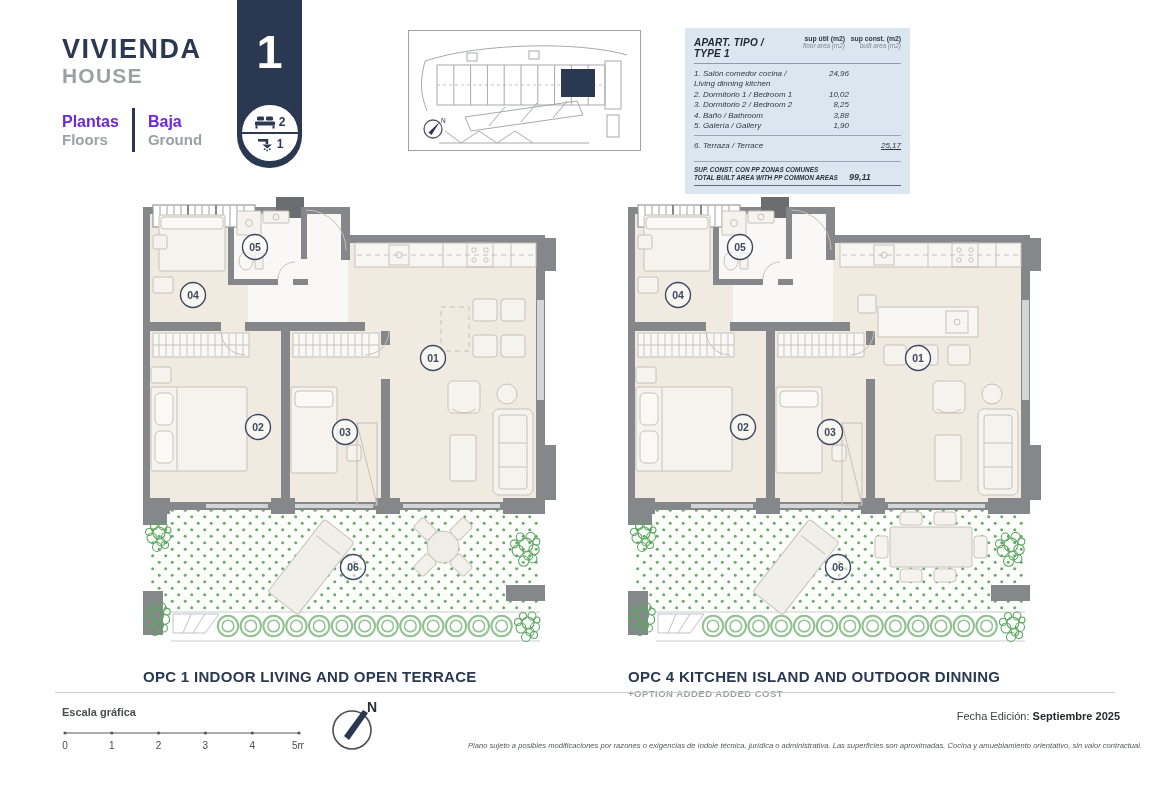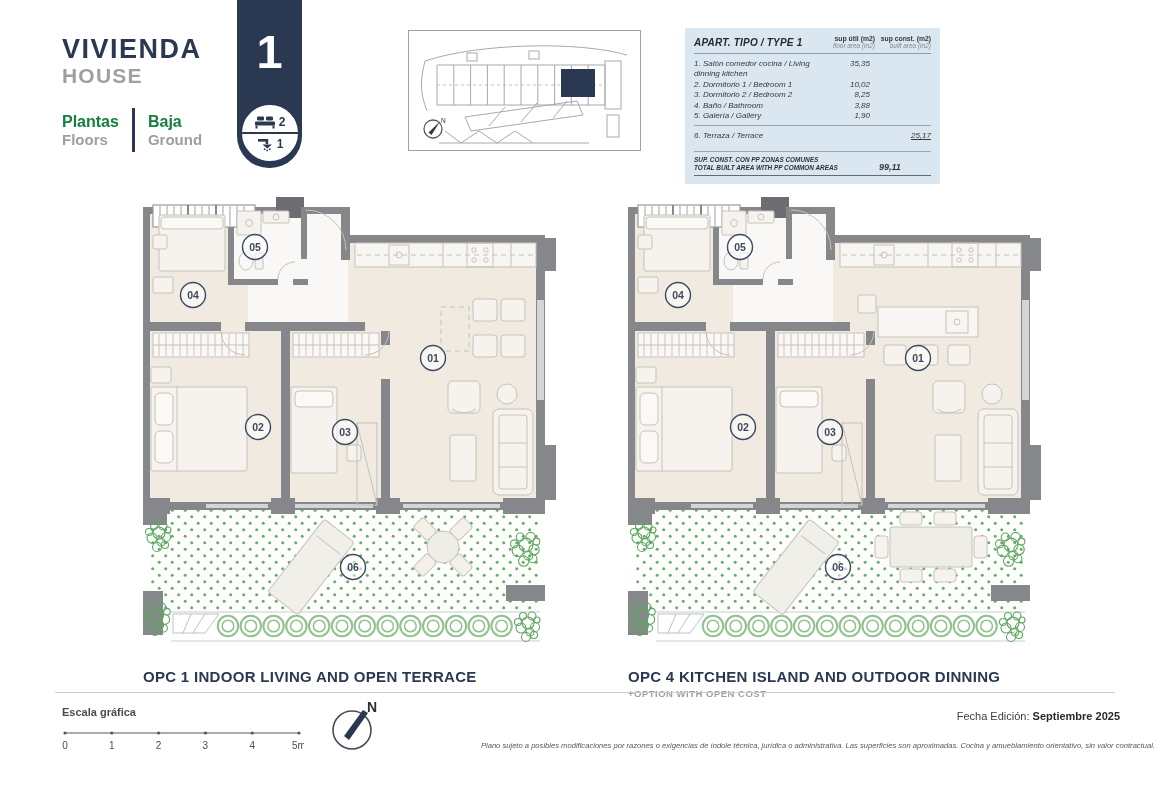--- a/index.html
+++ b/index.html
@@ -4,43 +4,43 @@
 <style>
   * { box-sizing: border-box; margin: 0; padding: 0; }
   html,body { width:1170px; height:785px; background:#fff; font-family:"Liberation Sans", sans-serif; }
   .page { position:relative; width:1170px; height:785px; background:#fff; overflow:hidden; }
 
   
   .brand { position:absolute; left:62px; top:34px; }
   .brand-title { font-size:27px; font-weight:bold; color:#2b3852; letter-spacing:1.5px; line-height:30px; }
   .brand-sub { font-size:21px; font-weight:bold; color:#9da0a3; letter-spacing:1.2px; line-height:24px; }
   .floors { position:absolute; left:62px; top:108px; display:flex; align-items:center; gap:13px; }
-  .floors-col .es { font-size:16px; font-weight:bold; color:#15803d; line-height:19px; }
+  .floors-col .es { font-size:16px; font-weight:bold; color:#6d28d9; line-height:19px; }
   .floors-col .en { font-size:15px; font-weight:bold; color:#9da0a3; line-height:18px; }
   .floors-divider { width:3px; height:44px; background:#2b3852; }
 
   .ribbon { position:absolute; left:237px; top:0; width:65px; height:168px; background:#2b3852;
             border-radius:0 0 32px 32px; }
   .ribbon-number { text-align:center; margin-top:24px; font-size:47px; font-weight:bold; color:#fff; }
   .badge-circle { position:absolute; bottom:5px; left:50%; transform:translateX(-50%);
                   width:60px; height:60px; background:#fff; border:2.5px solid #2b3852; border-radius:50%;
                   display:flex; flex-direction:column; align-items:center; justify-content:center; overflow:hidden; }
   .badge-row { display:flex; align-items:center; gap:3px; font-size:12px; font-weight:bold; color:#2b3852; height:20px; }
   .badge-divider { width:100%; height:2px; background:#2b3852; }
 
   .thumb { position:absolute; left:408px; top:30px; width:233px; height:121px; border:1.5px solid #9fa1a4; background:#fff; }
 
   
-  .area-table { position:absolute; left:685px; top:28px; width:255px; background:#dbe7f0; padding:7px 9px 8px 9px; color:#33383e; }
+  .area-table { position:absolute; left:685px; top:28px; width:225px; background:#dbe7f0; padding:7px 9px 8px 9px; color:#33383e; }
   .at-head { display:flex; align-items:flex-start; border-bottom:1px solid #8d9ca9; padding-bottom:4px; }
   .at-title { flex:1; font-size:10px; font-weight:bold; font-style:italic; color:#24292f; padding-top:2px; letter-spacing:0.2px; }
   .at-col { width:56px; text-align:right; }
   .at-col .es { font-size:6.8px; font-weight:bold; }
   .at-col .en { font-size:6.4px; font-style:italic; color:#7d8894; }
-  .at-row { display:flex; font-size:8px; font-style:italic; line-height:10.4px;gap:9px; }
+  .at-row { display:flex; font-size:8px; font-style:italic; line-height:10.4px; }
   .at-rows { padding-top:5px; padding-bottom:4px; }
   .at-label { flex:1; }
   .at-val, .at-val2 { width:42px; text-align:right; }
   .at-val2 { width:52px;text-decoration:underline; }
   .at-sep { border-top:1px solid #9aa8b4; }
   .at-terrace { padding:5px 0 9px 0; }
   .at-total { display:flex; align-items:flex-end; padding-top:4px; border-bottom:1.5px solid #5f6b77; padding-bottom:3px; }
   .at-total-labels { flex:1; font-size:6.4px; font-weight:bold; font-style:italic; line-height:8px; color:#2b3136; }
   .at-total-value { width:52px; font-size:9px; font-weight:bold; font-style:italic; }
 
@@ -50,21 +50,21 @@
   .caption-text { font-size:15px; font-weight:bold; color:#2b3852; letter-spacing:0.3px;margin-top:16px; }
   .caption-note { font-size:9.5px; font-weight:bold; color:#9da0a3; letter-spacing:0.5px; margin-top:3px; }
 
   
   .footer-divider { position:absolute; left:55px; top:692px; width:1060px; height:1px; background:#cdcdcd; }
   .scale-label { position:absolute; left:62px; top:706px; font-size:11px; font-weight:bold; color:#4a4d50; }
   .scale-bar { position:absolute; left:60px; top:724px; }
   .compass { position:absolute; left:326px; top:698px; }
   .edition { position:absolute; right:50px; top:710px; font-size:11px; color:#3c3f42; }
   .edition b { color:#26292c; }
-  .disclaimer { position:absolute; left:455px; top:740px; width:700px; text-align:right;
+  .disclaimer { position:absolute; left:455px; top:740px; width:700px; text-align:center;
                 font-size:7.6px; font-style:italic; color:#54575a; line-height:11px; }
 </style>
 </head>
 <body>
 
 <div class="page">
 
   <div class="brand">
     <div class="brand-title">VIVIENDA</div>
     <div class="brand-sub">HOUSE</div>
@@ -143,21 +143,21 @@
         <div class="en">floor area (m2)</div>
       </div>
       <div class="at-col">
         <div class="es">sup const. (m2)</div>
         <div class="en">built area (m2)</div>
       </div>
     </div>
     <div class="at-rows" id="at-rows">
         <div class="at-row">
           <span class="at-label">1. Salón comedor cocina / Living dinning kitchen</span>
-          <span class="at-val">35,35</span>
+          <span class="at-val">24,96</span>
           <span class="at-val2"></span>
         </div>
         <div class="at-row">
           <span class="at-label">2. Dormitorio 1 / Bedroom 1</span>
           <span class="at-val">10,02</span>
           <span class="at-val2"></span>
         </div>
         <div class="at-row">
           <span class="at-label">3. Dormitorio 2 / Bedroom 2</span>
           <span class="at-val">8,25</span>
@@ -657,21 +657,21 @@
         <text x="112" y="55.6" font-size="10.5" font-weight="bold" fill="#3d4963" text-anchor="middle" font-family="Liberation Sans, sans-serif">05</text>
         <circle cx="210" cy="372" r="12.5" fill="#ffffff" fill-opacity="0.55" stroke="#3d4963" stroke-width="1.4"></circle>
         <text x="210" y="375.6" font-size="10.5" font-weight="bold" fill="#3d4963" text-anchor="middle" font-family="Liberation Sans, sans-serif">06</text>
       </svg></div>
 
   <div class="plan-caption" style="left:143px">
     <div class="caption-text">OPC 1 INDOOR LIVING AND OPEN TERRACE</div>
   </div>
   <div class="plan-caption" style="left:628px">
     <div class="caption-text">OPC 4 KITCHEN ISLAND AND OUTDOOR DINNING</div>
-    <div class="caption-note">+OPTION WITH OPEN COST</div>
+    <div class="caption-note">+OPTION ADDED ADDED COST</div>
   </div>
 
   <div class="footer-divider"></div>
   <div class="scale-label">Escala gráfica</div>
   <div class="scale-bar" id="scale-bar"><svg width="244" height="30" viewBox="0 0 244 30">
         <line x1="5" y1="9" x2="239" y2="9" stroke="#55585b" stroke-width="1"></line>
         <circle cx="5" cy="9" r="1.6" fill="#55585b"></circle>
         <text x="5" y="25" font-size="10" fill="#4a4d50" text-anchor="middle">0</text>
         <circle cx="51.8" cy="9" r="1.6" fill="#55585b"></circle>
         <text x="51.8" y="25" font-size="10" fill="#4a4d50" text-anchor="middle">1</text>

